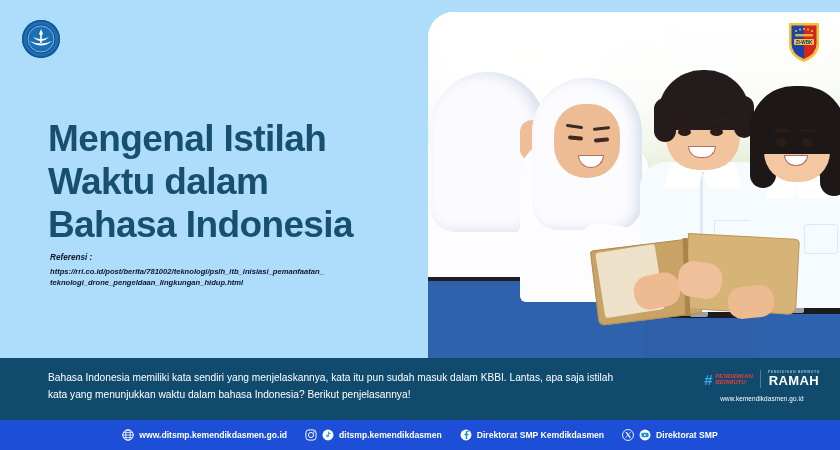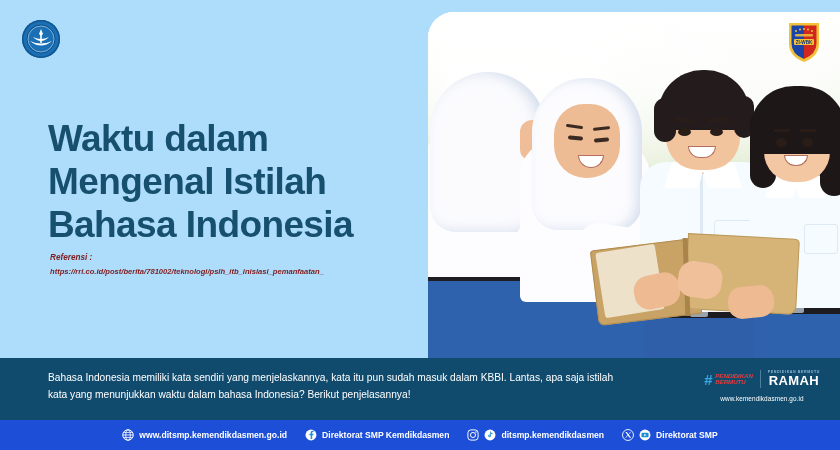--- a/index.html
+++ b/index.html
@@ -39,21 +39,21 @@
 
   #headline{
     position:absolute;left:48px;top:92px;width:372px;
     font-size:37px;line-height:1.17;font-weight:bold;
     color:#174f6e;letter-spacing:-.6px;
   }
   #headline .ln{display:block;}
 
   #refs{
     position:absolute;left:50px;top:253px;width:380px;
-    color:#7f1d1d;font-style:italic;font-weight:bold;
+    color:#0f172a;font-style:italic;font-weight:bold;
   }
   #ref-label{font-size:8.2px;margin-bottom:1px;}
   .ref-line{font-size:7.6px;line-height:1.45;word-break:break-all;}
   .ref-gap{margin-top:4px;}
 
   
   #photo-panel{
     position:absolute;left:428px;top:12px;width:412px;height:348px;
     border-top-left-radius:26px;
     overflow:hidden;background:#ffffff;
@@ -209,28 +209,29 @@
         <path d="M15 5 L17 10 L15 12 L13 10 Z" fill="#ffffff"></path>
         <path d="M4 17 q11 9 22 0 q-11 5 -22 0 Z" fill="#ffffff"></path>
         <path d="M7 13 q8 8 16 0 q-8 4 -16 0 Z" fill="#ffffff"></path>
         <rect x="14.2" y="9" width="1.6" height="10" fill="#ffffff"></rect>
         <circle cx="15" cy="15" r="13" fill="none" stroke="#ffffff" stroke-width=".7" opacity=".65"></circle>
       </svg>
     </div>
   </div>
 
   <h1 id="headline">
+    <span class="ln">Mengenal Istilah</span>
     <span class="ln">Waktu dalam</span>
-    <span class="ln">Mengenal Istilah</span>
     <span class="ln">Bahasa Indonesia</span>
   </h1>
 
   <div id="refs">
     <div id="ref-label">Referensi :</div>
     <div class="ref-line ref-gap">https://rri.co.id/post/berita/781002/teknologi/pslh_itb_inisiasi_pemanfaatan_</div>
+    <div class="ref-line">teknologi_drone_pengeldaan_lingkungan_hidup.html</div>
   </div>
 
   <div id="photo-panel">
     <div id="photo-scene">
       <div id="bg-sky"></div>
       <div class="blob" style="left:10px;top:150px;width:70px;height:70px;background:#8fbd6c;"></div>
       <div class="blob" style="left:330px;top:120px;width:90px;height:90px;background:#86b765;"></div>
       <div class="blob" style="left:250px;top:250px;width:120px;height:90px;background:#7aae5c;opacity:.4;"></div>
       <div class="blob" style="left:0px;top:250px;width:110px;height:100px;background:#7aae5c;opacity:.35;"></div>
 
@@ -353,42 +354,42 @@
         <ellipse cx="8" cy="8" rx="3" ry="7" fill="none" stroke="#ffffff" stroke-width="1.1"></ellipse>
         <line x1="1" y1="8" x2="15" y2="8" stroke="#ffffff" stroke-width="1.1"></line>
         <line x1="2.2" y1="4.6" x2="13.8" y2="4.6" stroke="#ffffff" stroke-width="1"></line>
         <line x1="2.2" y1="11.4" x2="13.8" y2="11.4" stroke="#ffffff" stroke-width="1"></line>
       </svg>
       <span class="f-label">www.ditsmp.kemendikdasmen.go.id</span>
     </div>
 
     <div class="f-item">
       <svg class="f-ic" viewBox="0 0 16 16" aria-hidden="true">
-        <circle cx="8" cy="8" r="7.3" fill="#ffffff"></circle>
-        <path d="M9.6 8.3 h1.5 l.25 -1.95 H9.6 V5.1 c0 -.56 .17 -.95 .98 -.95 h1.05 V2.4 c -.18 -.03 -.8 -.08 -1.53 -.08 -1.52 0 -2.56 .93 -2.56 2.62 v1.41 H5.9 V8.3 h1.64 v5.1 h2.06 Z" fill="#1b90d5"></path>
-      </svg>
-      <span class="f-label">Direktorat SMP Kemdikdasmen</span>
-    </div>
-
-    <div class="f-item">
-      <svg class="f-ic" viewBox="0 0 16 16" aria-hidden="true">
         <rect x="1.2" y="1.2" width="13.6" height="13.6" rx="4" fill="none" stroke="#ffffff" stroke-width="1.3"></rect>
         <circle cx="8" cy="8" r="3.4" fill="none" stroke="#ffffff" stroke-width="1.3"></circle>
         <circle cx="11.9" cy="4.1" r="1" fill="#ffffff"></circle>
       </svg>
       <svg class="f-ic" viewBox="0 0 16 16" aria-hidden="true">
         <circle cx="8" cy="8" r="7.3" fill="#ffffff"></circle>
         <path d="M9.1 3.3 v5.9 a1.75 1.75 0 1 1 -1.5 -1.73 v1.6 a.42.42 0 1 0 .42.42 V3.3 Z" fill="#1b90d5"></path>
         <path d="M9.1 3.3 c.25 1.35 1.1 2.1 2.35 2.25 v1.5 c-.95 -.05 -1.75 -.38 -2.35 -.9 Z" fill="#1b90d5"></path>
       </svg>
       <span class="f-label">ditsmp.kemendikdasmen</span>
     </div>
 
     <div class="f-item">
       <svg class="f-ic" viewBox="0 0 16 16" aria-hidden="true">
+        <circle cx="8" cy="8" r="7.3" fill="#ffffff"></circle>
+        <path d="M9.6 8.3 h1.5 l.25 -1.95 H9.6 V5.1 c0 -.56 .17 -.95 .98 -.95 h1.05 V2.4 c -.18 -.03 -.8 -.08 -1.53 -.08 -1.52 0 -2.56 .93 -2.56 2.62 v1.41 H5.9 V8.3 h1.64 v5.1 h2.06 Z" fill="#1b90d5"></path>
+      </svg>
+      <span class="f-label">Direktorat SMP Kemdikdasmen</span>
+    </div>
+
+    <div class="f-item">
+      <svg class="f-ic" viewBox="0 0 16 16" aria-hidden="true">
         <circle cx="8" cy="8" r="7.3" fill="none" stroke="#ffffff" stroke-width="1.2"></circle>
         <path d="M4.4 4.1 h2.1 l2.0 2.75 2.4 -2.75 h1.0 l-2.9 3.3 3.1 4.25 h-2.1 l-2.15 -2.95 -2.55 2.95 h-1.0 l3.1 -3.55 Z" fill="#ffffff"></path>
       </svg>
       <svg class="f-ic" viewBox="0 0 16 16" aria-hidden="true">
         <circle cx="8" cy="8" r="7.3" fill="#ffffff"></circle>
         <rect x="3.2" y="5.1" width="9.6" height="5.8" rx="1.7" fill="#1b90d5"></rect>
         <path d="M6.9 6.5 L10 8 L6.9 9.5 Z" fill="#ffffff"></path>
       </svg>
       <span class="f-label">Direktorat SMP</span>
     </div>

